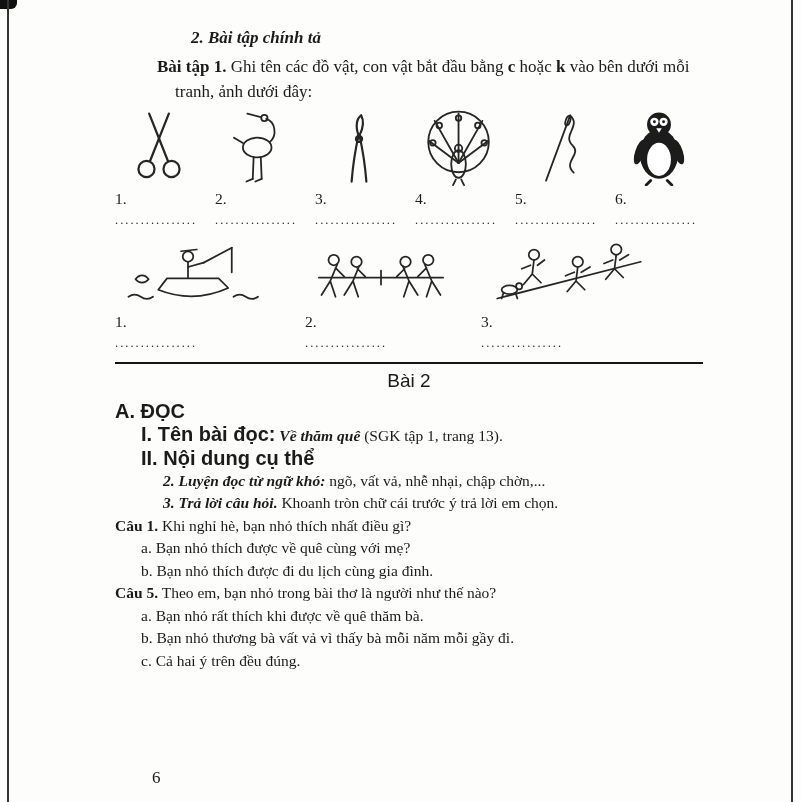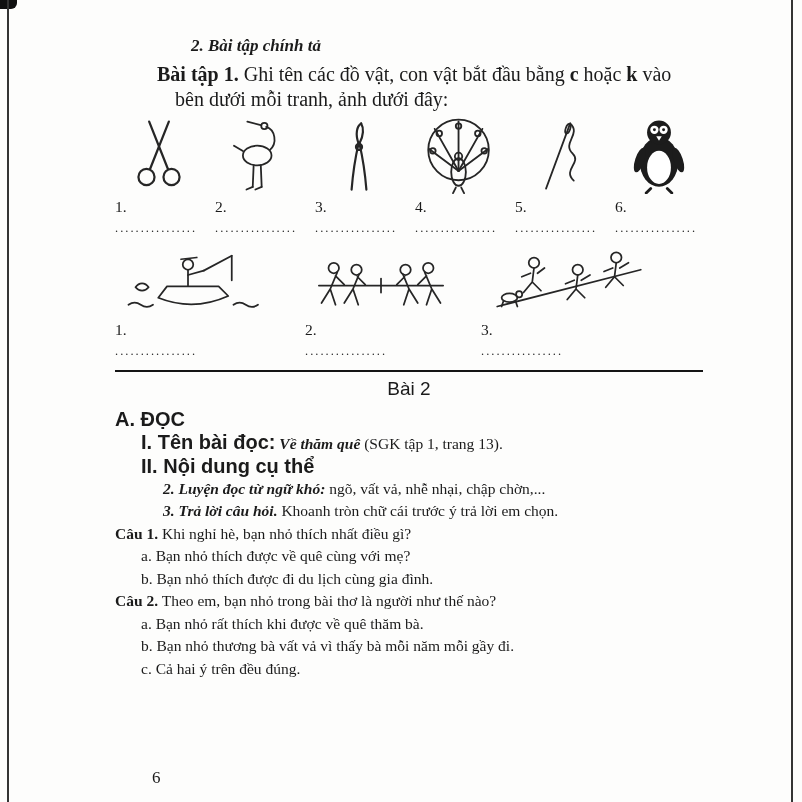--- a/index.html
+++ b/index.html
@@ -8,25 +8,25 @@
     background:#fdfdfc;
     position:relative;
     overflow:hidden;
     font-family:"Liberation Serif","DejaVu Serif",serif;
     color:#1b1b1b;
   }
   .edge-left  { position:absolute; left:7px;  top:0; height:100%; width:2px; background:#343434; }
   .edge-right { position:absolute; right:9px; top:0; height:100%; width:2px; background:#343434; }
   .corner-mark{ position:absolute; left:0; top:0; width:17px; height:9px; background:#101010; border-radius:0 0 6px 0; }
 
-  .content { position:absolute; left:115px; top:36px; width:588px; }
+  .content { position:absolute; left:115px; top:28px; width:588px; }
 
   .sec-heading { font-weight:bold; font-style:italic; font-size:17px; margin-left:76px; margin-bottom:6px; }
 
-  .ex-intro { font-size:20px; line-height:25px; padding-left:60px; text-indent:-18px; margin-bottom:4px; }
+  .ex-intro { font-size:17px; line-height:25px; padding-left:60px; text-indent:-18px; margin-bottom:4px; }
   .ex-label { font-weight:bold; }
   .b { font-weight:bold; }
 
   .row6 { display:flex; justify-content:space-between; margin:2px 0 8px; }
   .col6 { width:88px; }
   .row3 { display:flex; margin:4px 0 8px; }
   .col3 { margin-right:14px; }
   .pic  { height:78px; display:flex; align-items:flex-end; justify-content:center; }
   .pic3 { height:72px; display:flex; align-items:flex-end; justify-content:flex-start; }
   .pic svg, .pic3 svg { display:block; }
@@ -238,21 +238,21 @@
 
     <div class="indent1 h-sans">II. Nội dung cụ thể</div>
 
     <div class="indent2"><span class="lbl-bi">2. Luyện đọc từ ngữ khó:</span> <span>ngõ, vất vả, nhễ nhại, chập chờn,...</span></div>
     <div class="indent2"><span class="lbl-bi">3. Trả lời câu hỏi.</span> <span>Khoanh tròn chữ cái trước ý trả lời em chọn.</span></div>
 
     <div><span class="lbl-b">Câu 1.</span> <span>Khi nghỉ hè, bạn nhỏ thích nhất điều gì?</span></div>
     <div class="indent1">a. Bạn nhỏ thích được về quê cùng với mẹ?</div>
     <div class="indent1">b. Bạn nhỏ thích được đi du lịch cùng gia đình.</div>
 
-    <div><span class="lbl-b">Câu 2.</span> <span>Theo em, bạn nhỏ trong bài thơ là người như thế nào?</span></div>
+    <div><span class="lbl-b">Câu 5.</span> <span>Theo em, bạn nhỏ trong bài thơ là người như thế nào?</span></div>
     <div class="indent1">a. Bạn nhỏ rất thích khi được về quê thăm bà.</div>
     <div class="indent1">b. Bạn nhỏ thương bà vất vả vì thấy bà mỗi năm mỗi gầy đi.</div>
     <div class="indent1">c. Cả hai ý trên đều đúng.</div>
   </div>
 
 </div>
 
 <div class="page-num">6</div>
 
 </body></html>

